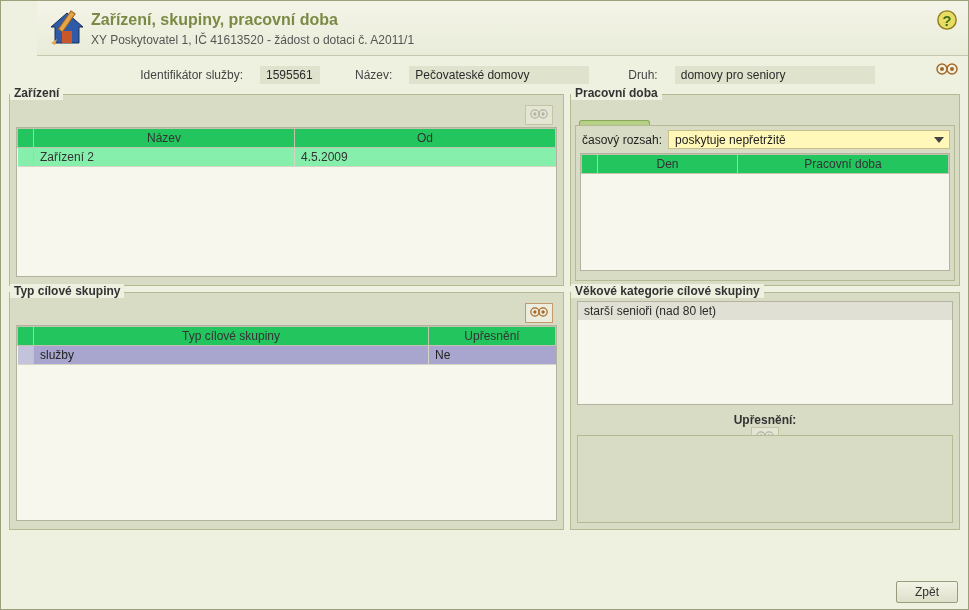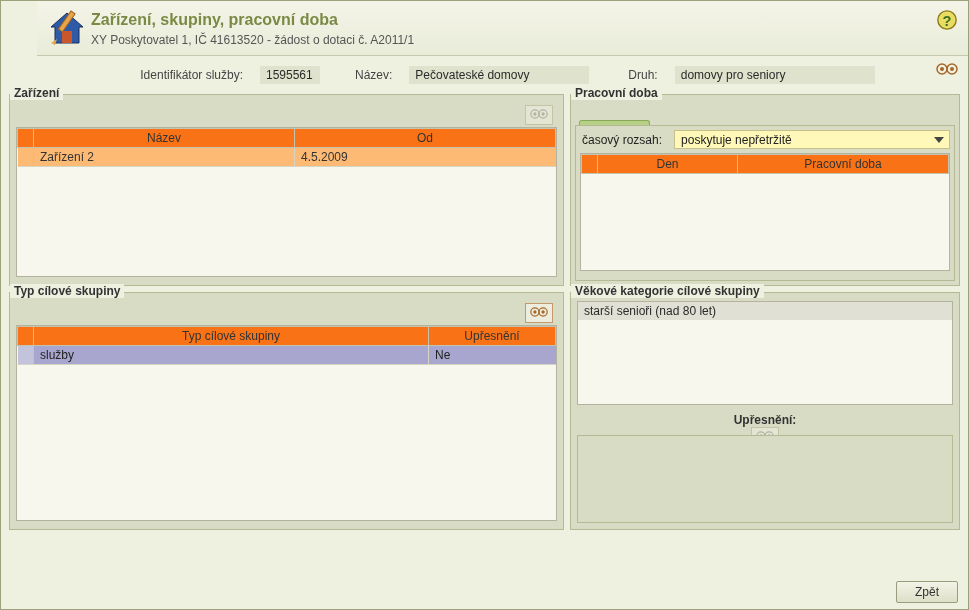--- a/index.html
+++ b/index.html
@@ -132,33 +132,33 @@
     opacity: 0.6;
   }
   .table-wrap {
     border: 1px solid #b3b3a0;
     background: #f7f7ee;
     height: calc(100% - 26px);
     overflow: hidden;
   }
   .tbl { width: 100%; border-collapse: collapse; table-layout: fixed; }
   .tbl th {
-    background: #f97316;
+    background: #22c55e;
     border: 1px solid #c3c3af;
     font-weight: normal;
     color: #333;
     padding: 2px 4px;
     font-size: 12px;
     text-align: center;
   }
   .tbl td {
     padding: 2px 6px;
     font-size: 12px;
     color: #333;
-    background: #fdba74;
+    background: #86efac;
     border-bottom: 1px solid #d5d5c4;
   }
   .tbl td.col-right-border { border-right: 1px solid #d5d5c4; }
   .tbl tr.selected td {
     background: #a8a6ce;
     color: #222;
   }
   .row-mark {
     width: 16px;
     background: #d6d6c5;
@@ -188,21 +188,21 @@
     position: absolute;
     top: 30px;
     left: 4px;
     right: 4px;
     bottom: 4px;
     padding: 4px;
   }
   .rozsah-row {
     display: flex;
     align-items: center;
-    gap: 12px;
+    gap: 6px;
     margin-bottom: 4px;
   }
   .rozsah-label { font-size: 12px; color: #222; padding-left: 2px;}
   .rozsah-value {
     flex: 1;
     background: #fff8b8;
     border: 1px solid #c8c08a;
     padding: 2px 18px 2px 6px;
     font-size: 12px;
     color: #222;

